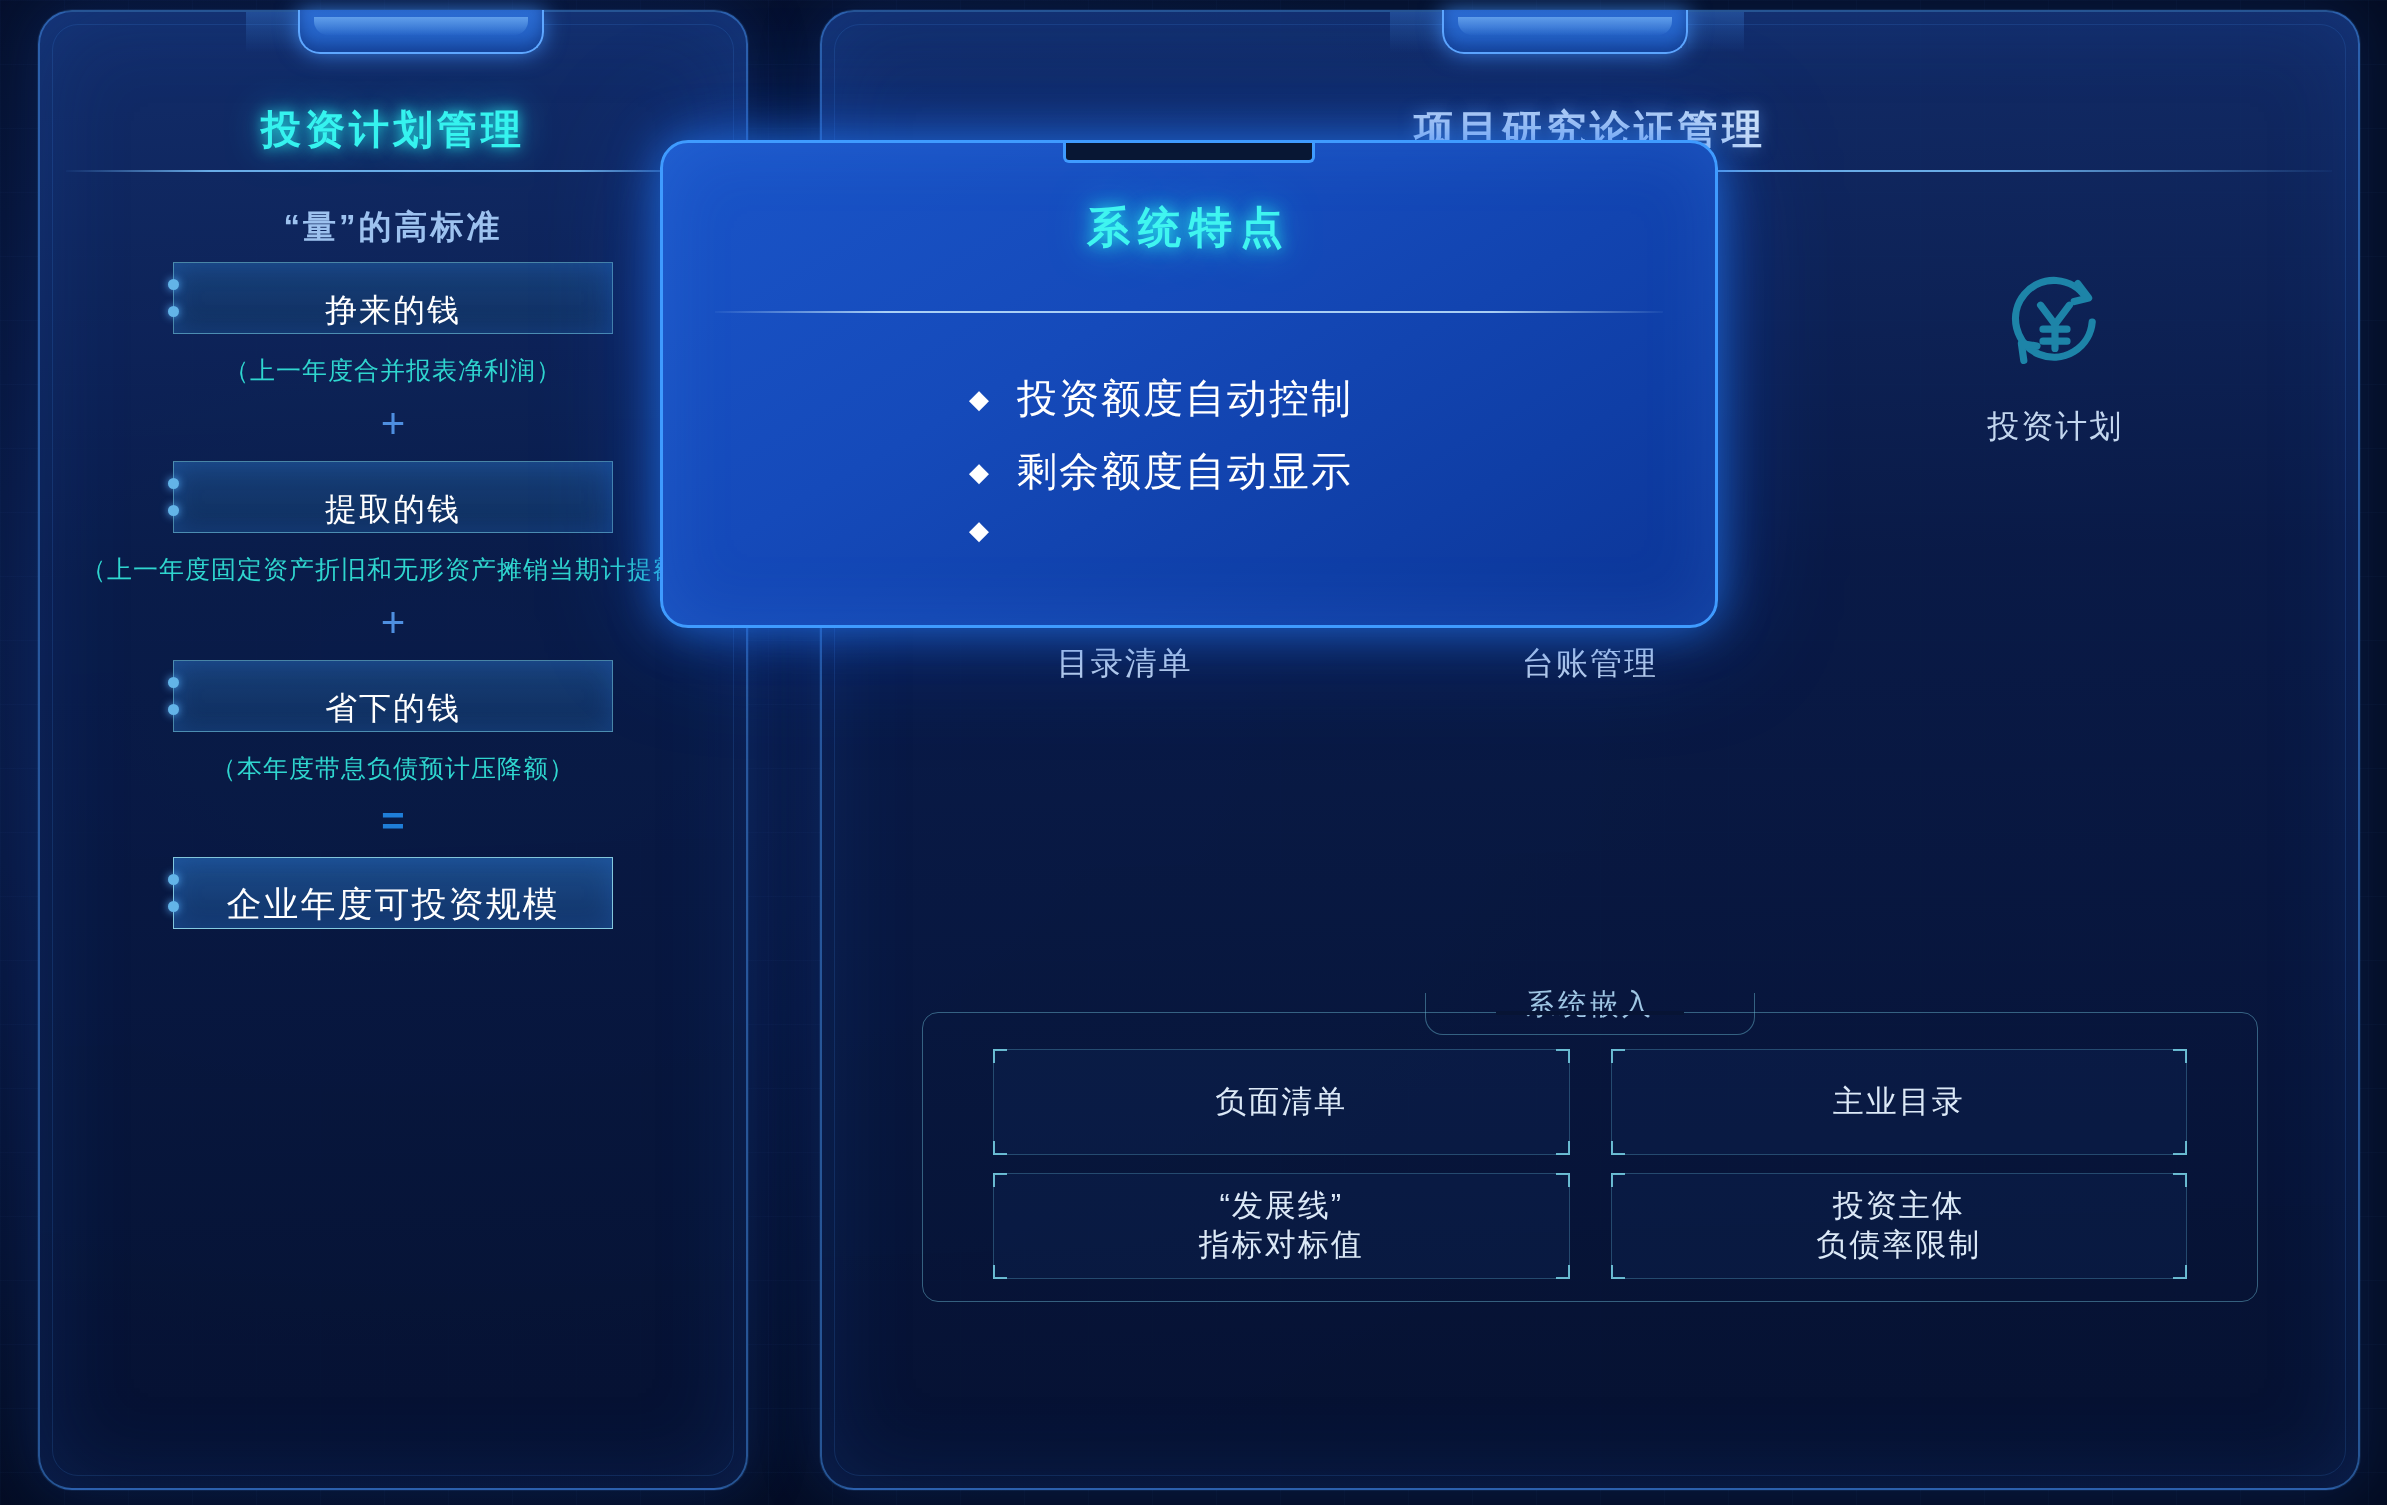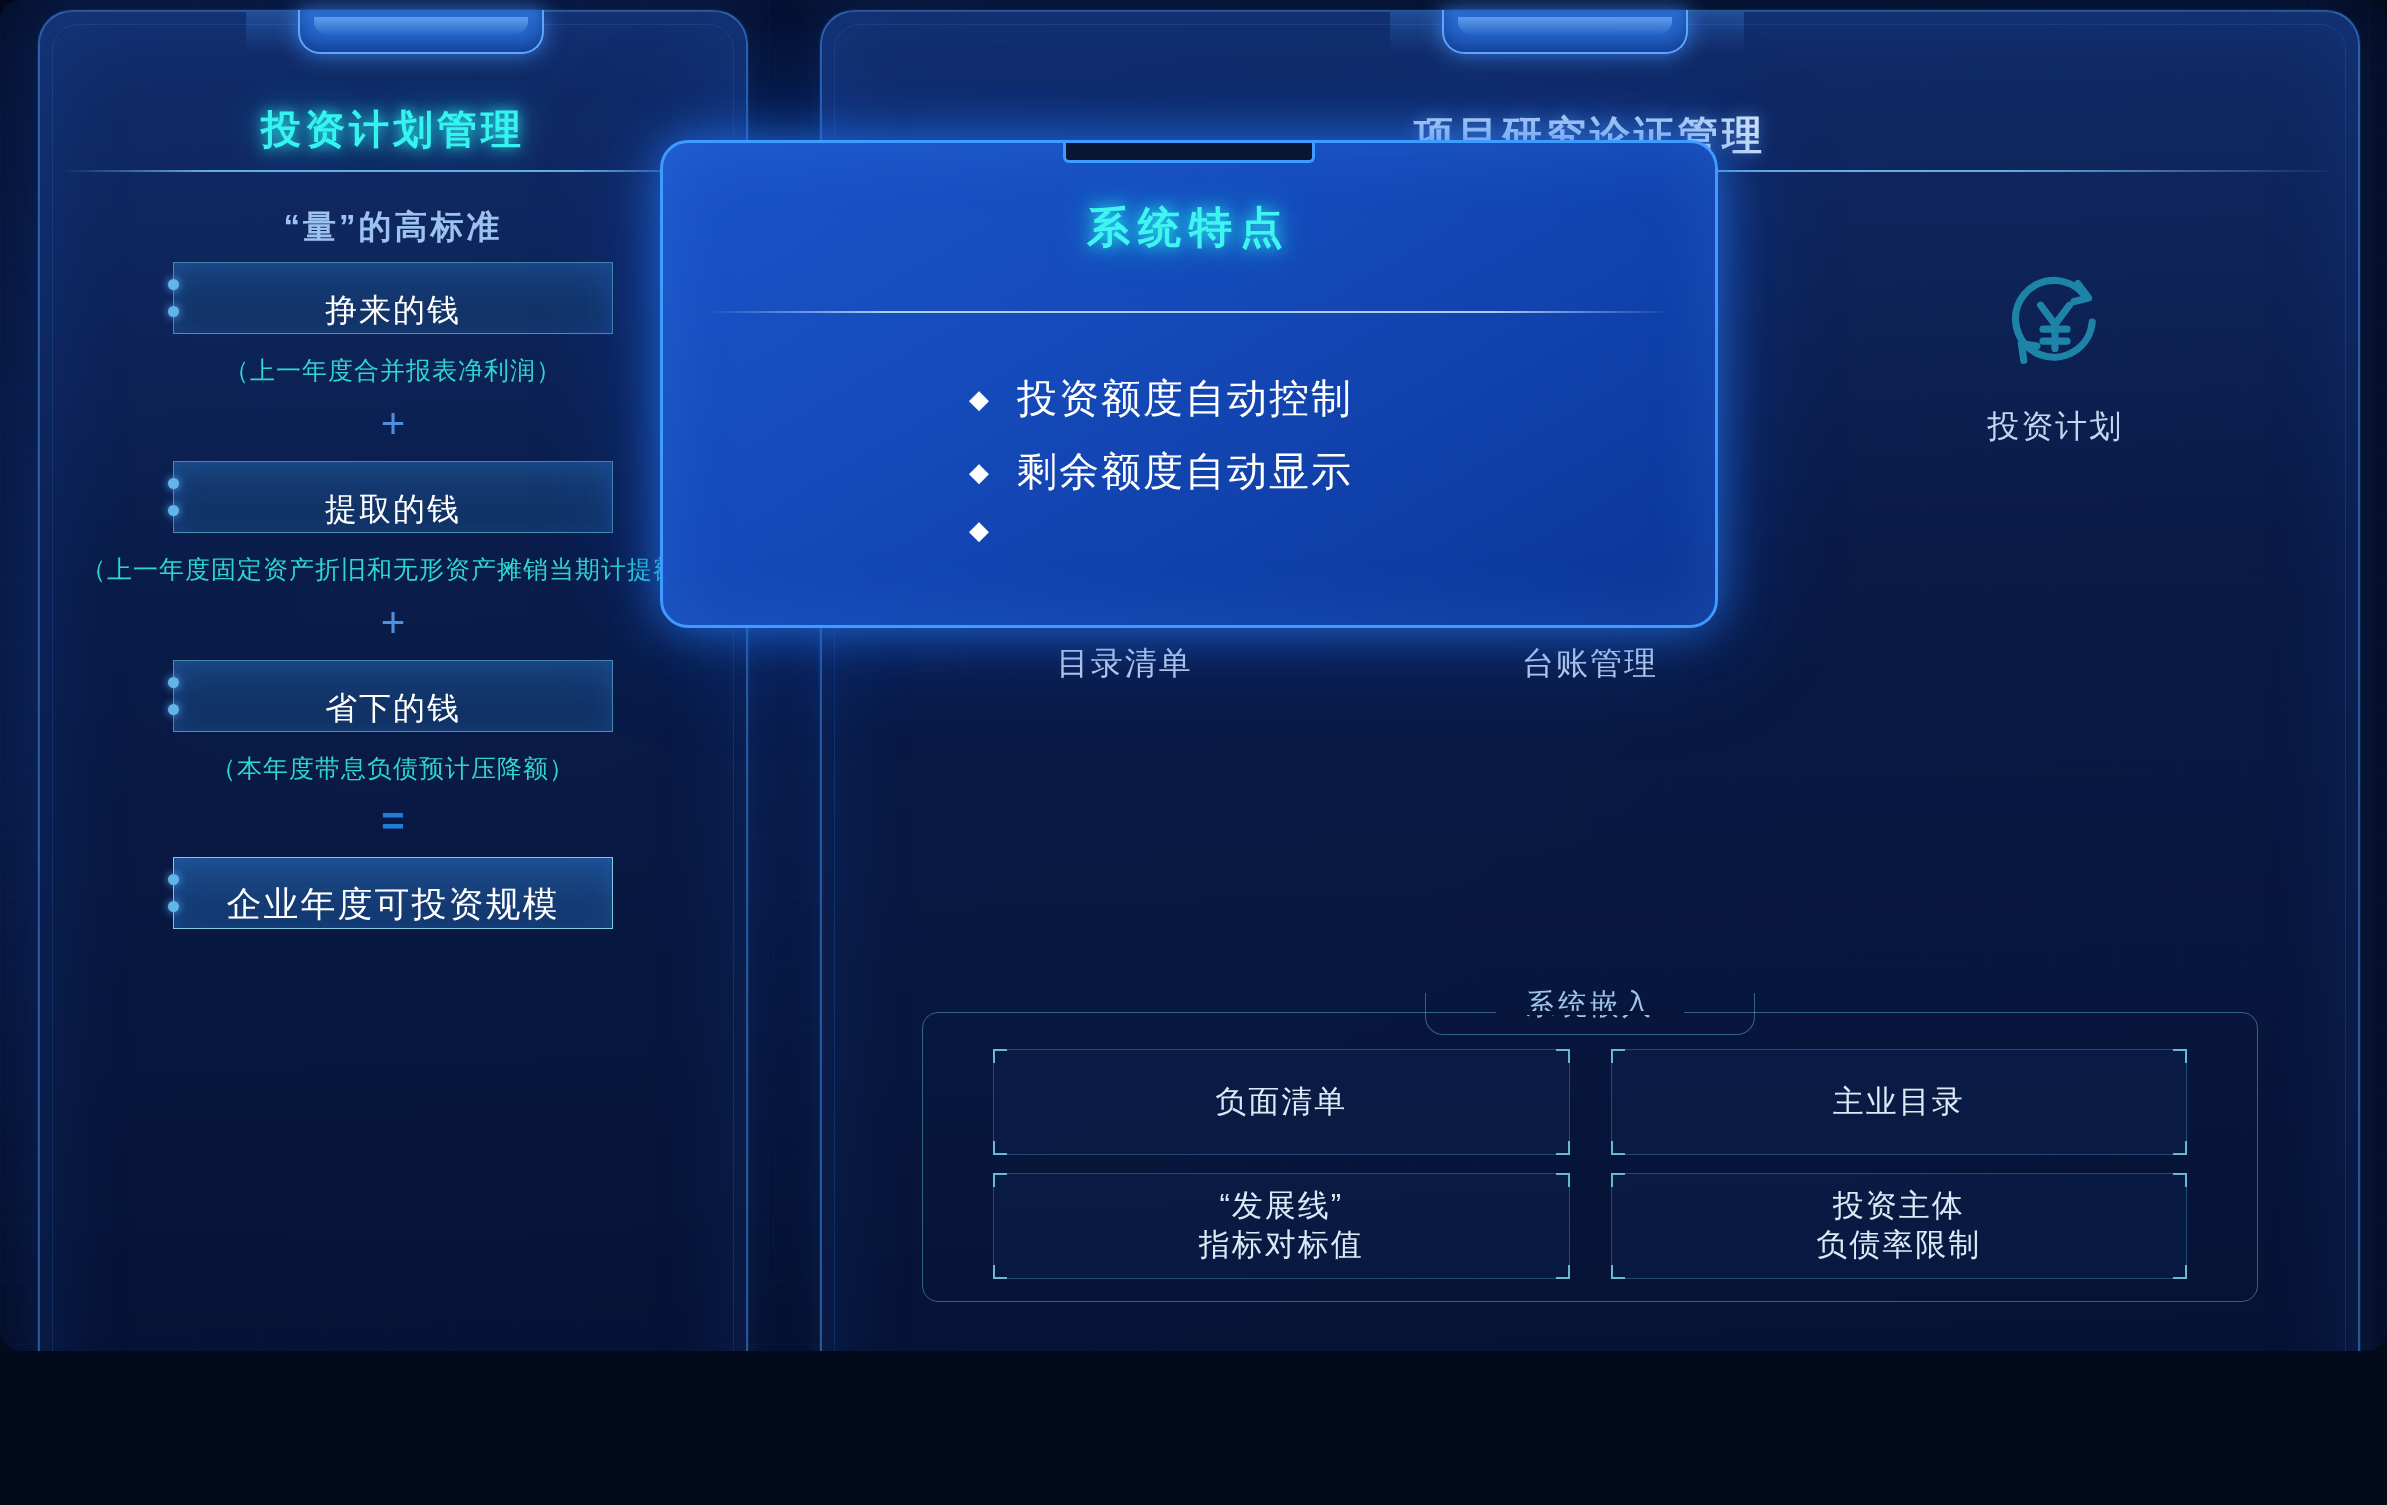--- a/index.html
+++ b/index.html
@@ -8,26 +8,25 @@
     width: 2387px;
     height: 1505px;
     overflow: hidden;
     background: #030a1c;
     font-family: "Liberation Sans", "DejaVu Sans", sans-serif;
   }
 
   #stage {
     position: relative;
     width: 2387px;
-    height: 1351px;
+    height: 1505px;
     background:
       radial-gradient(ellipse 1400px 900px at 18% 45%, #0d2255 0%, #081740 45%, #040c22 100%),
       linear-gradient(160deg, #050d22 0%, #030a1c 100%);
     overflow: hidden;
-    border-radius: 21px;
   }
 
   
   .grid-overlay {
     position: absolute; inset: 0;
     background-image:
       linear-gradient(rgba(70,140,230,0.030) 1px, transparent 1px),
       linear-gradient(90deg, rgba(70,140,230,0.030) 1px, transparent 1px);
     background-size: 64px 64px;
     pointer-events: none;
@@ -93,21 +92,21 @@
     font-size: 40px;
     font-weight: bold;
     letter-spacing: 4px;
   }
   #panel-left .panel-title {
     top: 90px;
     color: #35f3ef;
     text-shadow: 0 0 14px rgba(40,240,235,0.95), 0 0 36px rgba(30,200,255,0.65);
   }
   #panel-right .panel-title {
-    top: 96px;
+    top: 90px;
     color: #cfe4fb;
     text-shadow: 0 0 16px rgba(110,175,255,0.55);
   }
 
   .title-rule {
     position: absolute;
     left: 26px; right: 26px;
     height: 2px;
     top: 158px;
     background: linear-gradient(90deg, rgba(60,140,240,0.05), rgba(120,195,255,0.85) 22%, rgba(120,195,255,0.85) 78%, rgba(60,140,240,0.05));

